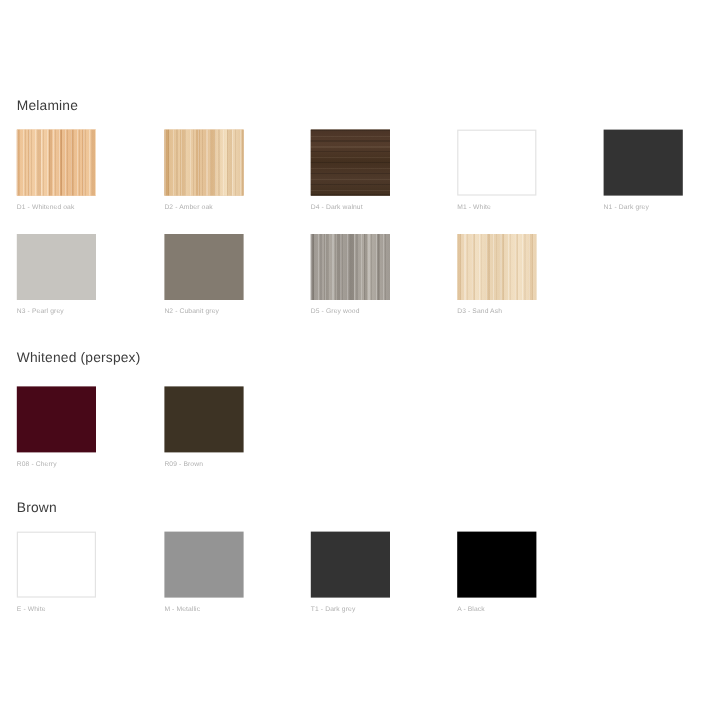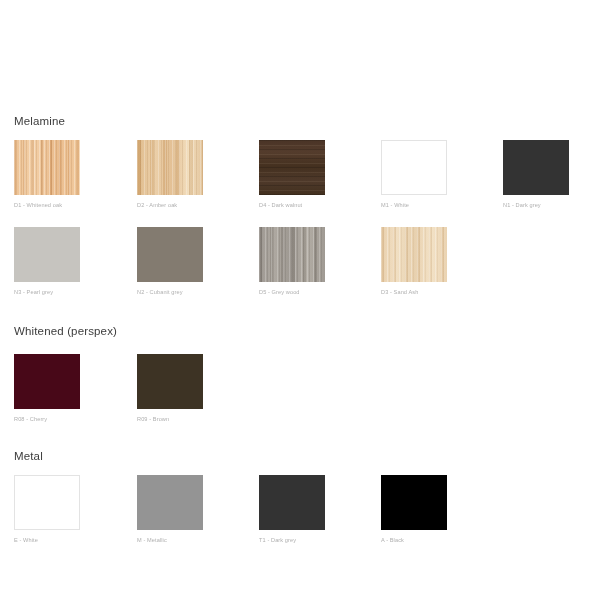--- a/index.html
+++ b/index.html
@@ -12,21 +12,20 @@
     height: 600px;
     font-family: "Liberation Sans", sans-serif;
     -webkit-font-smoothing: antialiased;
     overflow: hidden;
   }
   #root {
     position: relative;
     width: 600px;
     height: 448px;
     background: #ffffff;
-    margin-top: 32px;
   }
   .section {
     position: absolute;
     left: 0;
     width: 600px;
   }
   .section-title {
     position: absolute;
     left: 14px;
     top: 0;
@@ -188,21 +187,21 @@
             <div class="swatch-label">R08 - Cherry</div>
           </div>
           <div class="swatch-cell" style="left: 137px;">
             <div class="swatch-chip" style="background-color: rgb(61, 51, 36);"></div>
             <div class="swatch-label">R09 - Brown</div>
           </div>
         </div>
       </div>
     </div>
     <div class="section" style="top: 417px;">
-      <div class="section-title">Metal</div>
+      <div class="section-title">Brown</div>
       <div class="swatch-grid" style="top: 26px;">
         <div class="swatch-row">
           <div class="swatch-cell" style="left: 14px;">
             <div class="swatch-chip bordered" style="background-color: rgb(255, 255, 255);"></div>
             <div class="swatch-label">E - White</div>
           </div>
           <div class="swatch-cell" style="left: 137px;">
             <div class="swatch-chip" style="background-color: rgb(148, 148, 148);"></div>
             <div class="swatch-label">M - Metallic</div>
           </div>

